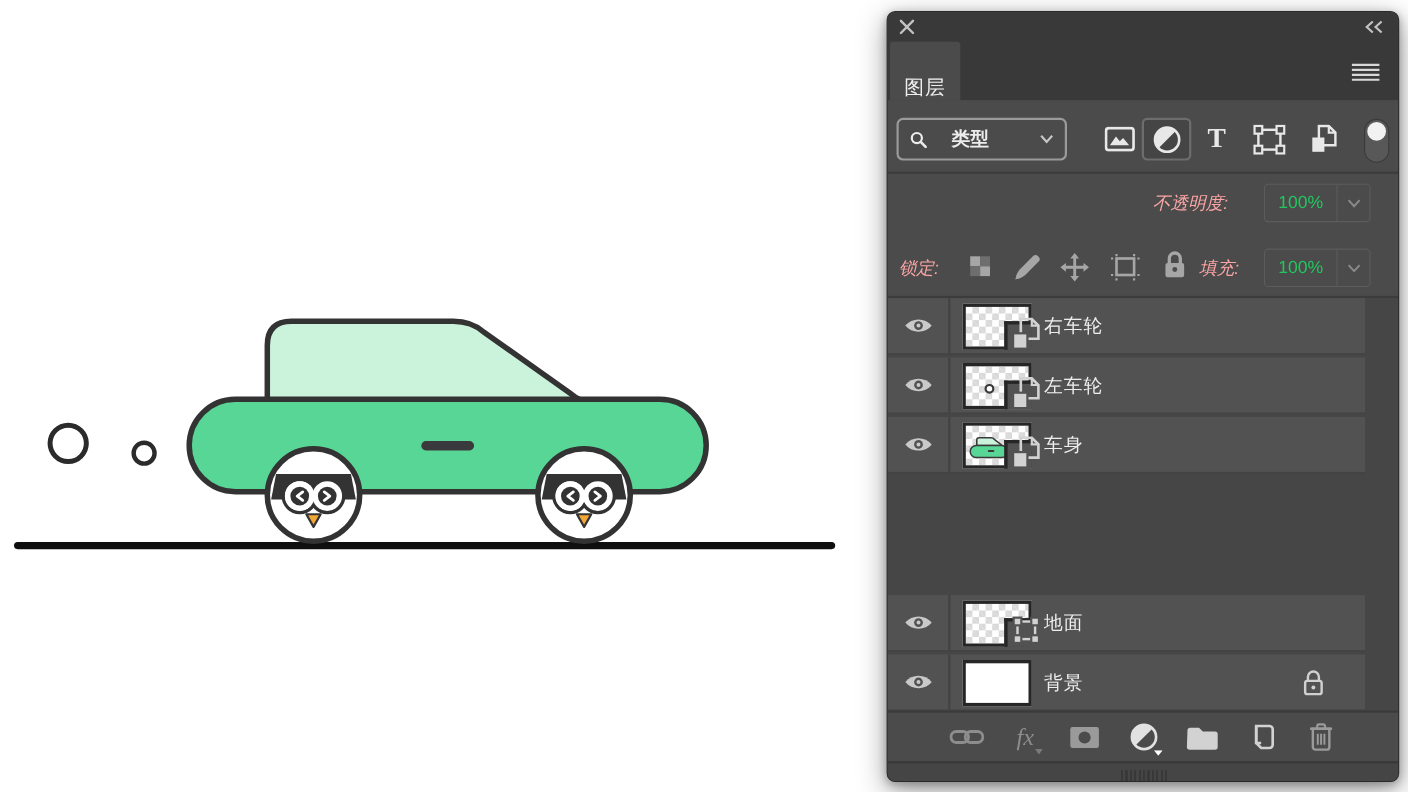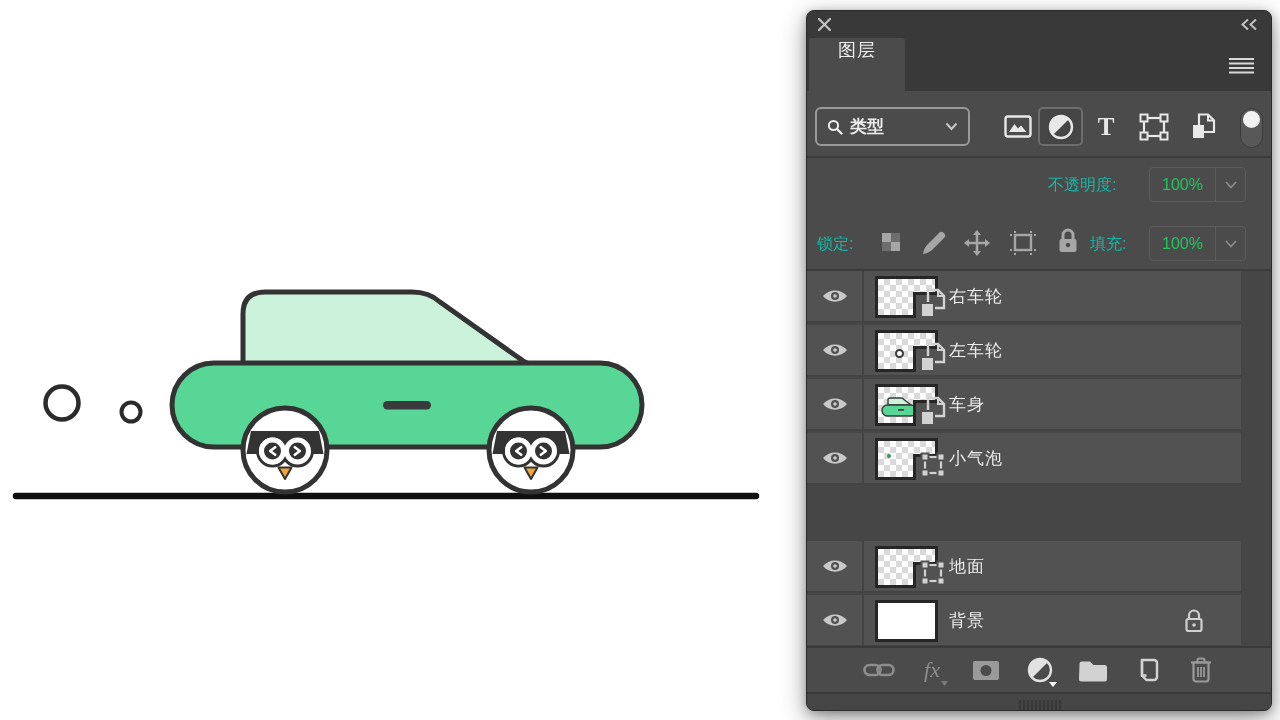--- a/index.html
+++ b/index.html
@@ -13,45 +13,45 @@
   .panel { position:absolute; left:806px; top:10px; width:466px; height:701px;
            background:#4b4b4b; border:1px solid #2a2a2a; border-radius:8px;
            box-shadow:0 8px 26px rgba(0,0,0,.38), 0 2px 8px rgba(0,0,0,.25);
            overflow:hidden; }
 
   .titlebar { position:absolute; left:0; top:0; width:100%; height:27px; background:#393939; }
   .close-x  { position:absolute; left:10px; top:6px; width:15px; height:15px; cursor:default; }
   .collapse { position:absolute; right:12px; top:6px; width:20px; height:15px; }
 
   .tabstrip { position:absolute; left:0; top:27px; width:100%; height:53px; background:#393939; }
-  .tab { position:absolute; left:2px; top:0; width:96px; height:53px; background:#4b4b4b;
+  .tab { position:absolute; left:2px; top:0; width:64px; height:53px; background:#4b4b4b;
          border-radius:3px 3px 0 0; color:#efefef; font-size:18px;
-         display:flex; align-items:flex-start; justify-content:center; letter-spacing:1px; }
+         display:flex; align-items:flex-end; justify-content:center; letter-spacing:1px; }
   .hamburger { position:absolute; right:16px; top:19px; }
 
   
   .filter-row { position:absolute; left:0; top:80px; width:100%; height:65px; }
   .search-combo { position:absolute; left:8px; top:16px; width:155px; height:39px;
                   border:2px solid #9a9a9a; border-radius:6px; display:flex; align-items:center;
-                  color:#ececec; font-size:17px; font-weight:bold; padding:0 10px; gap:7px; }
+                  color:#ececec; font-size:17px; font-weight:bold; padding:0 10px; gap:22px; }
   .search-combo .grow { flex:1; }
   .ficon { position:absolute; top:16px; height:39px; display:flex; align-items:center; justify-content:center; }
   .ficon.boxed { border:2px solid #6d6d6d; border-radius:5px; background:#454545; }
   .toggle { position:absolute; right:8px; top:17px; width:23px; height:40px; border-radius:12px;
             background:#585858; border:1px solid #3a3a3a; }
   .toggle .knob { position:absolute; left:2px; top:2px; width:17px; height:17px; border-radius:50%; background:#f2f2f2; }
 
   .hdiv  { position:absolute; left:0; width:100%; height:2px; background:#3c3c3c; }
 
   
   .blend-row { position:absolute; left:0; top:147px; width:100%; height:52px; }
   .select { border:1px solid #5f5f5f; border-radius:4px; color:#b9b9b9; font-size:15px;
             display:flex; align-items:center; padding:0 10px; }
   .blend-select { position:absolute; left:7px; top:9px; width:226px; height:35px; }
-  .dimlabel { color:#14b8a6; font-size:16px; }
+  .dimlabel { color:#fca5a5; font-size:16px;font-style:italic; }
   .valuebox { position:absolute; width:97px; height:35px; border:1px solid #5c5c5c; border-radius:4px;
               display:flex; align-items:center; color:#22c55e; font-size:16px; }
   .valuebox .num { flex:1; text-align:center; }
   .valuebox .chev { width:30px; align-self:stretch; border-left:1px solid #5c5c5c;
                     display:flex; align-items:center; justify-content:center; }
   .lock-row { position:absolute; left:0; top:201px; width:100%; height:57px; }
   .lk { position:absolute; top:14px; }
 
   
   .list { position:absolute; left:0; top:260px; width:100%; height:375px; background:#464646; }
@@ -310,42 +310,20 @@
         <div class="notch"></div>
         <svg class="badge" width="30" height="32" viewBox="0 0 30 32">
           <path d="M10,3 H20 L26,9 V21 H10 Z" fill="none" stroke="#d2d2d2" stroke-width="2.4"></path>
           <path d="M20,3 V9 H26" fill="none" stroke="#d2d2d2" stroke-width="2"></path>
           <rect x="3" y="16" width="13" height="14" fill="#d2d2d2" stroke="#525252" stroke-width="2"></rect>
         </svg>
       </div>
       <span class="lname">车身</span>
     </div>
 
-    <div class="lrow" style="top:162px;">
-      <div class="eyecell">
-        <svg width="26" height="16" viewBox="0 0 26 16">
-          <path d="M1,8 C7,0.5 19,0.5 25,8 C19,15.5 7,15.5 1,8 Z" fill="#c9c9c9"></path>
-          <circle cx="13" cy="8" r="4" fill="#525252"></circle>
-            <circle cx="13" cy="8" r="1.8" fill="#c9c9c9"></circle>
-        </svg>
-      </div>
-      <div class="thumb">
-        <div style="position:absolute; left:9px; top:13px; width:4px; height:4px; border-radius:50%;
-                    background:#3f8f63;"></div>
-        <div class="notch"></div>
-        <svg class="badge" width="30" height="32" viewBox="0 0 30 32">
-          <rect x="7" y="8" width="16" height="16" fill="none" stroke="#d2d2d2" stroke-width="2.2"></rect>
-          <rect x="3.5" y="4.5" width="7" height="7" fill="#d2d2d2" stroke="#525252" stroke-width="2"></rect>
-          <rect x="19.5" y="4.5" width="7" height="7" fill="#d2d2d2" stroke="#525252" stroke-width="2"></rect>
-          <rect x="3.5" y="20.5" width="7" height="7" fill="#d2d2d2" stroke="#525252" stroke-width="2"></rect>
-          <rect x="19.5" y="20.5" width="7" height="7" fill="#d2d2d2" stroke="#525252" stroke-width="2"></rect>
-        </svg>
-      </div>
-      <span class="lname">小气泡</span>
-    </div>
 
 
     <div class="lrow" style="top:270px;">
       <div class="eyecell">
         <svg width="26" height="16" viewBox="0 0 26 16">
           <path d="M1,8 C7,0.5 19,0.5 25,8 C19,15.5 7,15.5 1,8 Z" fill="#c9c9c9"></path>
           <circle cx="13" cy="8" r="4" fill="#525252"></circle>
             <circle cx="13" cy="8" r="1.8" fill="#c9c9c9"></circle>
         </svg>
       </div>

